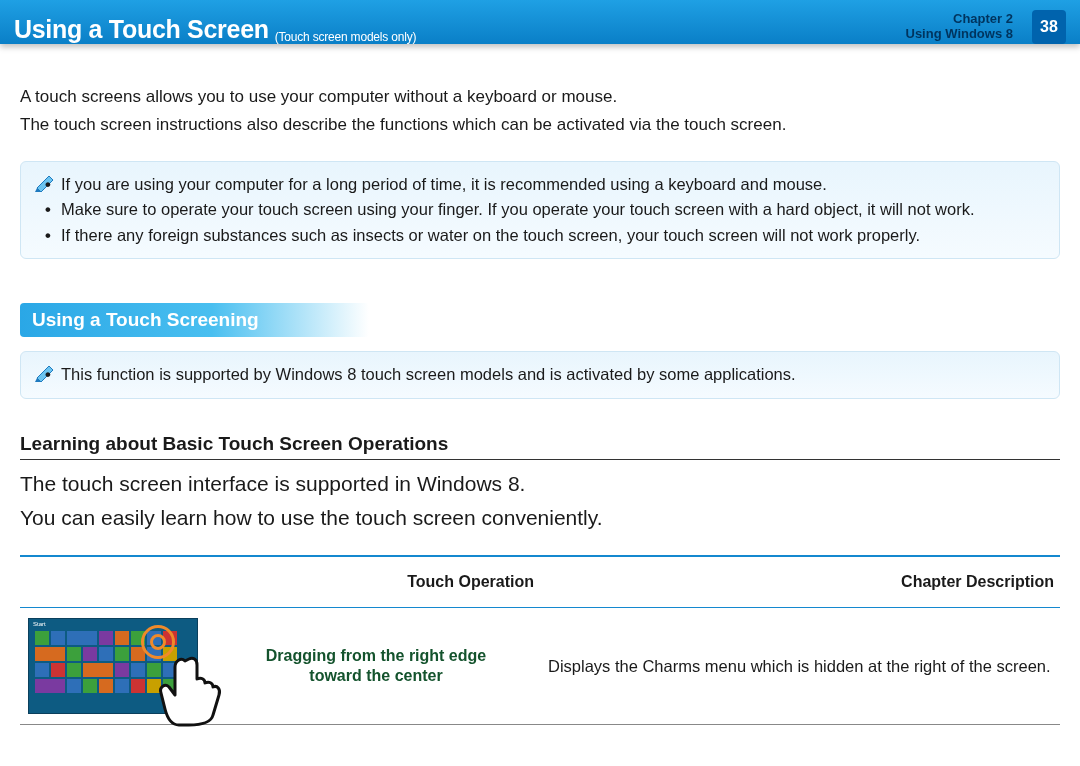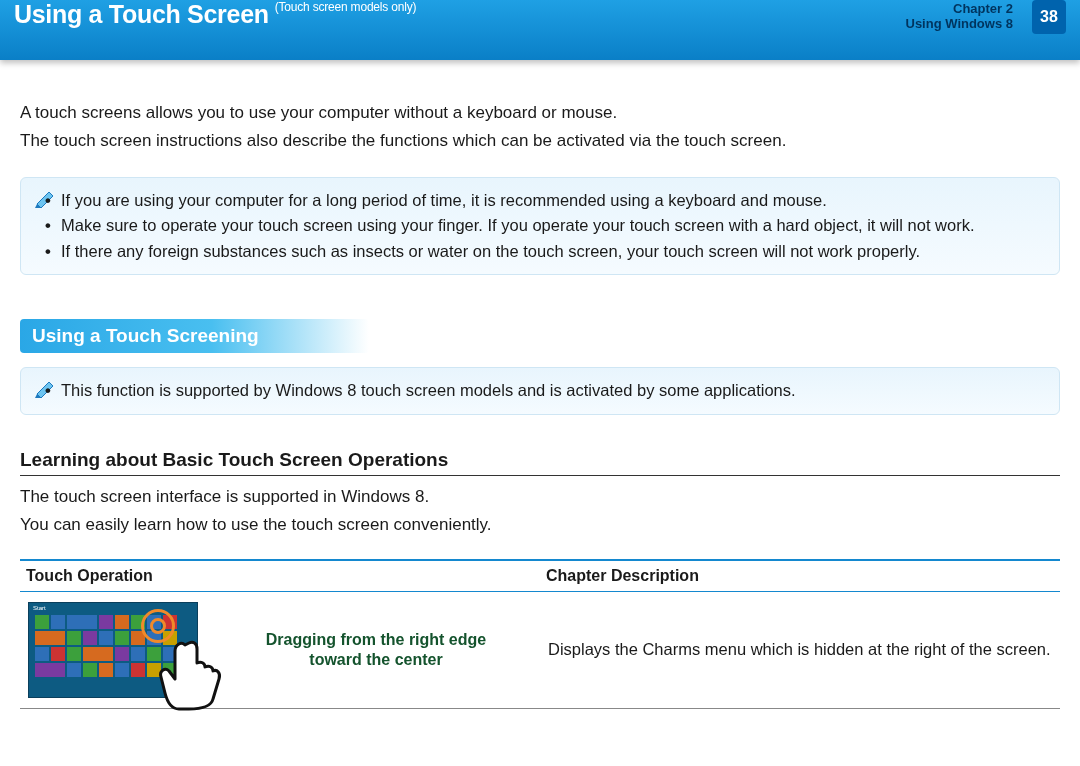--- a/index.html
+++ b/index.html
@@ -7,23 +7,23 @@
     font-family: "Segoe UI", "Myriad Pro", Arial, sans-serif;
     background: #fff;
     color: #1a1a1a;
     width: 1080px;
     height: 766px;
     overflow: hidden;
   }
   .header-bar {
     background: linear-gradient(to bottom, #1fa0e4 0%, #0a7fc7 100%);
     color: #fff;
-    height: 60px;
+    height: 44px;
     display: flex;
-    align-items: flex-start;
+    align-items: flex-end;
     padding: 0 14px;
     position: relative;
     box-shadow: 0 3px 6px rgba(0,0,0,0.25);
   }
   .header-title {
     font-size: 25px;
     font-weight: 700;
     letter-spacing: -0.3px;
   }
   .header-subtitle {
@@ -107,36 +107,36 @@
     border-radius: 4px;
   }
   .subsection-title {
     font-size: 19px;
     font-weight: 700;
     margin-top: 34px;
     padding-bottom: 4px;
     border-bottom: 1px solid #333;
   }
   .body-text {
-    font-size: 17px;
+    font-size: 21px;
     line-height: 1.55;
     margin-top: 8px;
   }
   table.touch-table {
     width: 100%;
     border-collapse: collapse;
     margin-top: 20px;
   }
   table.touch-table th {
     border-top: 2px solid #1488cf;
     border-bottom: 1px solid #1488cf;
     font-size: 16px;
     font-weight: 700;
-    padding: 6px 6px;
-    text-align: left;
+    padding: 16px 6px;
+    text-align: right;
   }
   table.touch-table td {
     border-bottom: 1px solid #888;
     padding: 10px 8px;
     font-size: 16.5px;
     vertical-align: middle;
   }
   .col-op { width: 50%; }
   .op-cell {
     display: flex;

